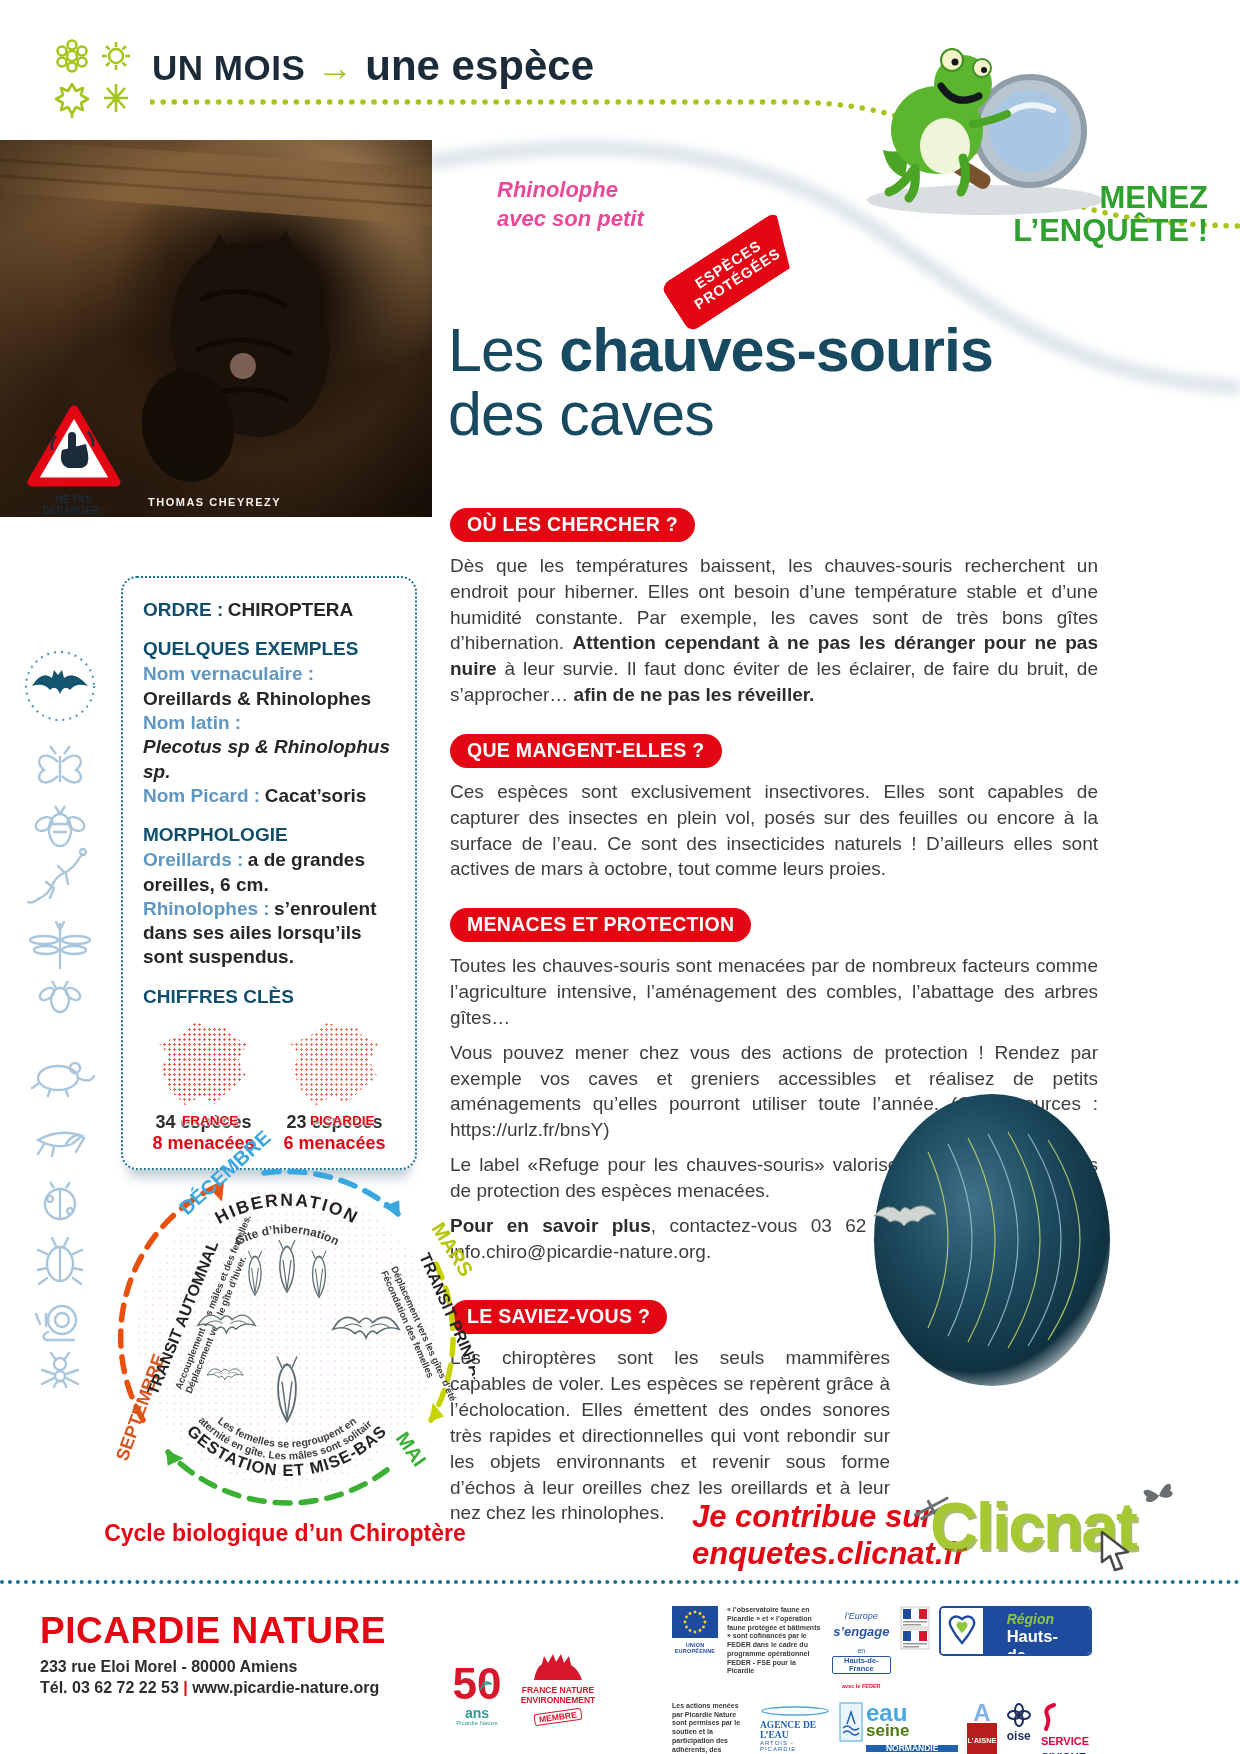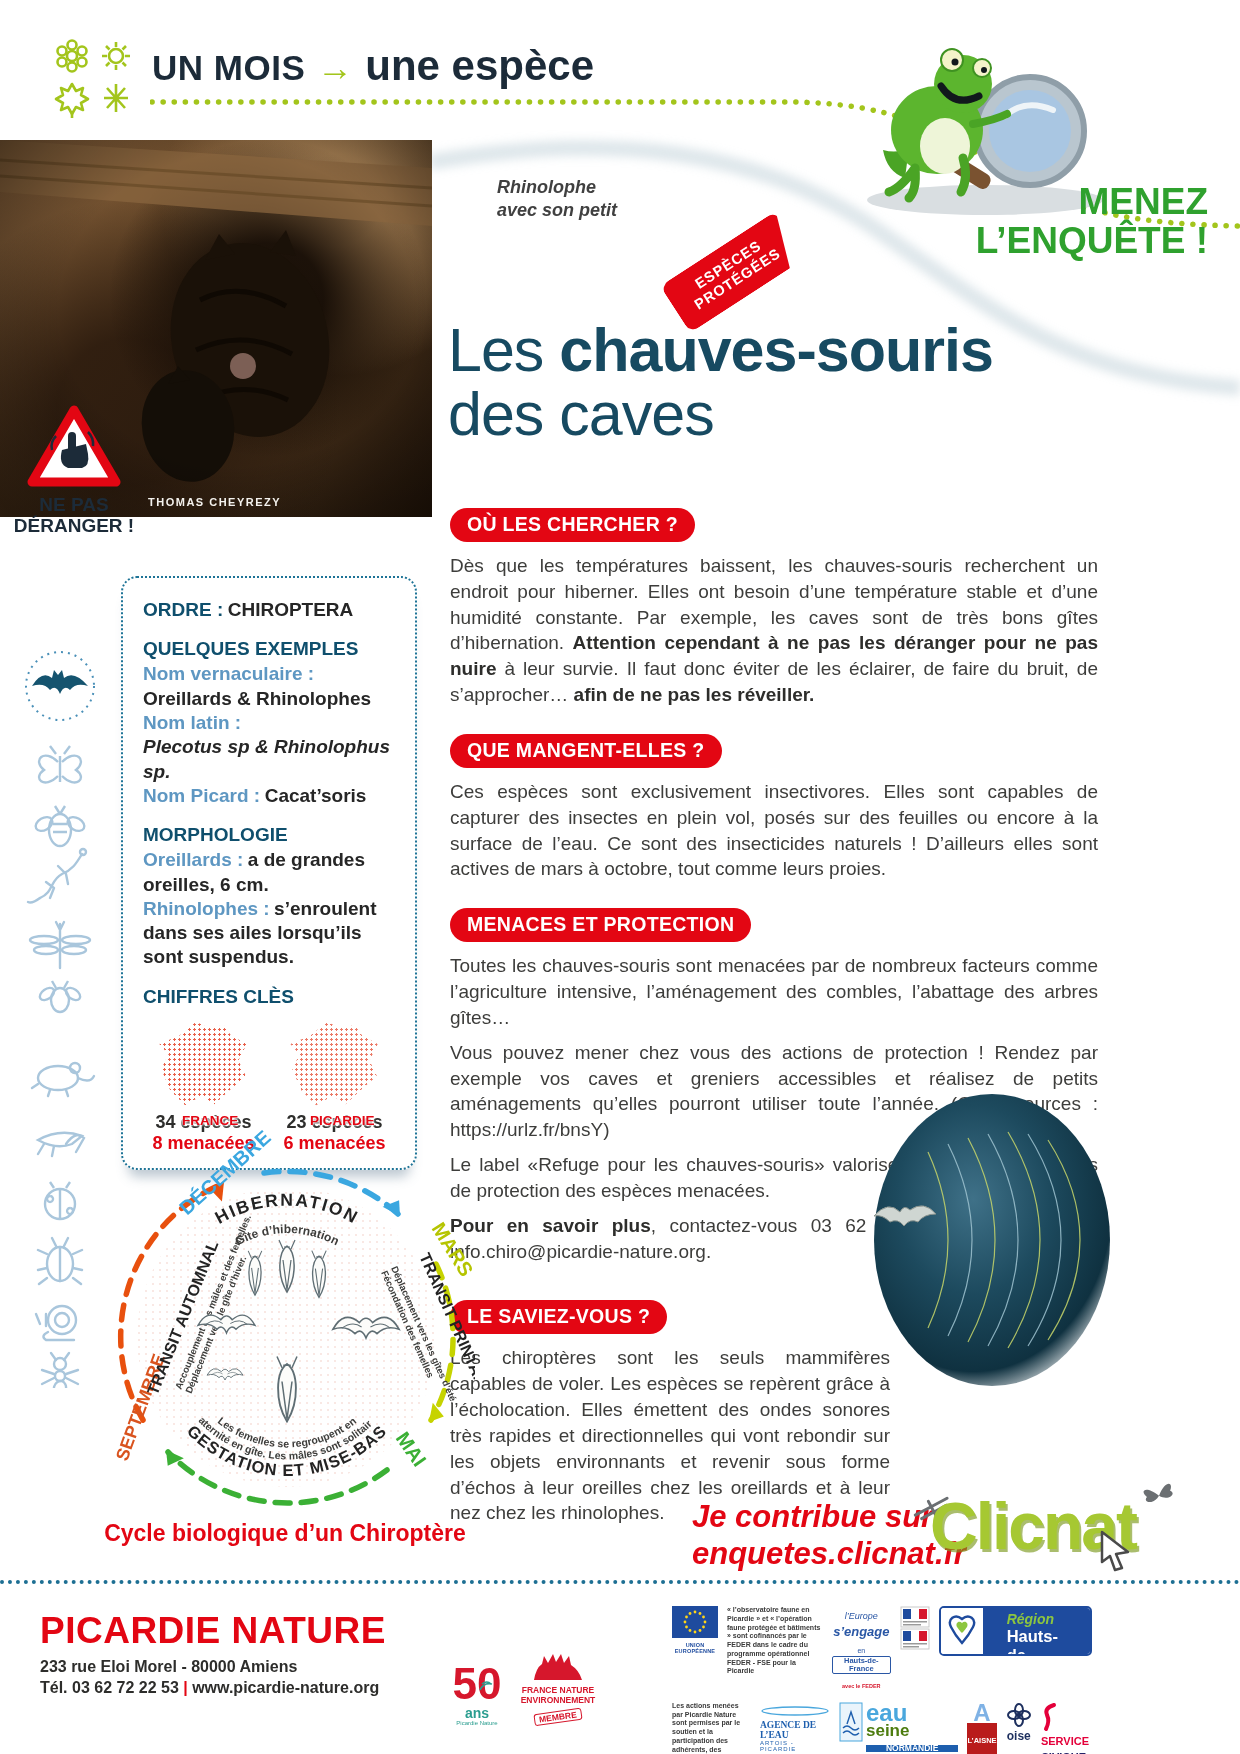--- a/index.html
+++ b/index.html
@@ -4,30 +4,30 @@
 <style>
   html,body{margin:0;padding:0;background:#e8e8e8;}
   .page{position:relative;width:1240px;height:1754px;background:#ffffff;overflow:hidden;
         font-family:"Liberation Sans",sans-serif;color:#3d3d3b;margin:0 auto;}
   .abs{position:absolute;}
   
   .hdr-title{display:flex;align-items:baseline;gap:12px;white-space:nowrap;}
   .hdr-main{font-size:35px;font-weight:800;color:#1c2b39;letter-spacing:.5px;}
   .hdr-arrow{font-size:36px;font-weight:800;color:#a3c51c;}
   .hdr-accent{font-size:42px;font-weight:800;color:#1c2b39;}
-  .cta{font-weight:800;color:#2fa12e;text-align:right;line-height:1.06;font-size:37px;}
+  .cta{font-weight:800;color:#2fa12e;text-align:right;line-height:1.06;font-size:31px;}
   
   .photo{background:
     radial-gradient(circle at 62% 42%, rgba(18,10,4,.92) 0 16%, rgba(18,10,4,0) 46%),
     radial-gradient(circle at 30% 72%, rgba(40,24,12,.85) 0 18%, rgba(40,24,12,0) 52%),
     radial-gradient(circle at 78% 16%, rgba(166,128,84,.9) 0 10%, rgba(166,128,84,0) 38%),
     linear-gradient(128deg,#86613c 0%,#6b4b2b 30%,#46301a 62%,#22150a 100%);}
   .credit{color:#f4f2ee;font-size:11px;letter-spacing:1.5px;font-weight:700;}
-  .warn-text{font-weight:800;color:#1c2b39;font-size:19px;line-height:1.12;text-align:center;}
-  .caption{font-size:18px;font-style:italic;color:#404040;font-weight:600;line-height:1.3;}
+  .warn-text{font-weight:800;color:#1c2b39;font-size:10px;line-height:1.12;text-align:center;}
+  .caption{font-size:22px;font-style:italic;color:#ec4899;font-weight:600;line-height:1.3;}
   
   .ribbon{background:#e30613;border-radius:10px 10px 16px 10px;transform:rotate(-33deg);
           display:flex;flex-direction:column;align-items:center;justify-content:center;
           clip-path:polygon(0 0,100% 0,86% 100%,0 100%);}
   .ribbon span{color:#fff;font-weight:800;font-size:14.5px;letter-spacing:1px;line-height:1.15;}
   
   .big-title{color:#174a61;font-size:61px;line-height:1.05;letter-spacing:-1px;}
   .big-title .lt{font-weight:400;}
   .big-title b{font-weight:800;}
   

